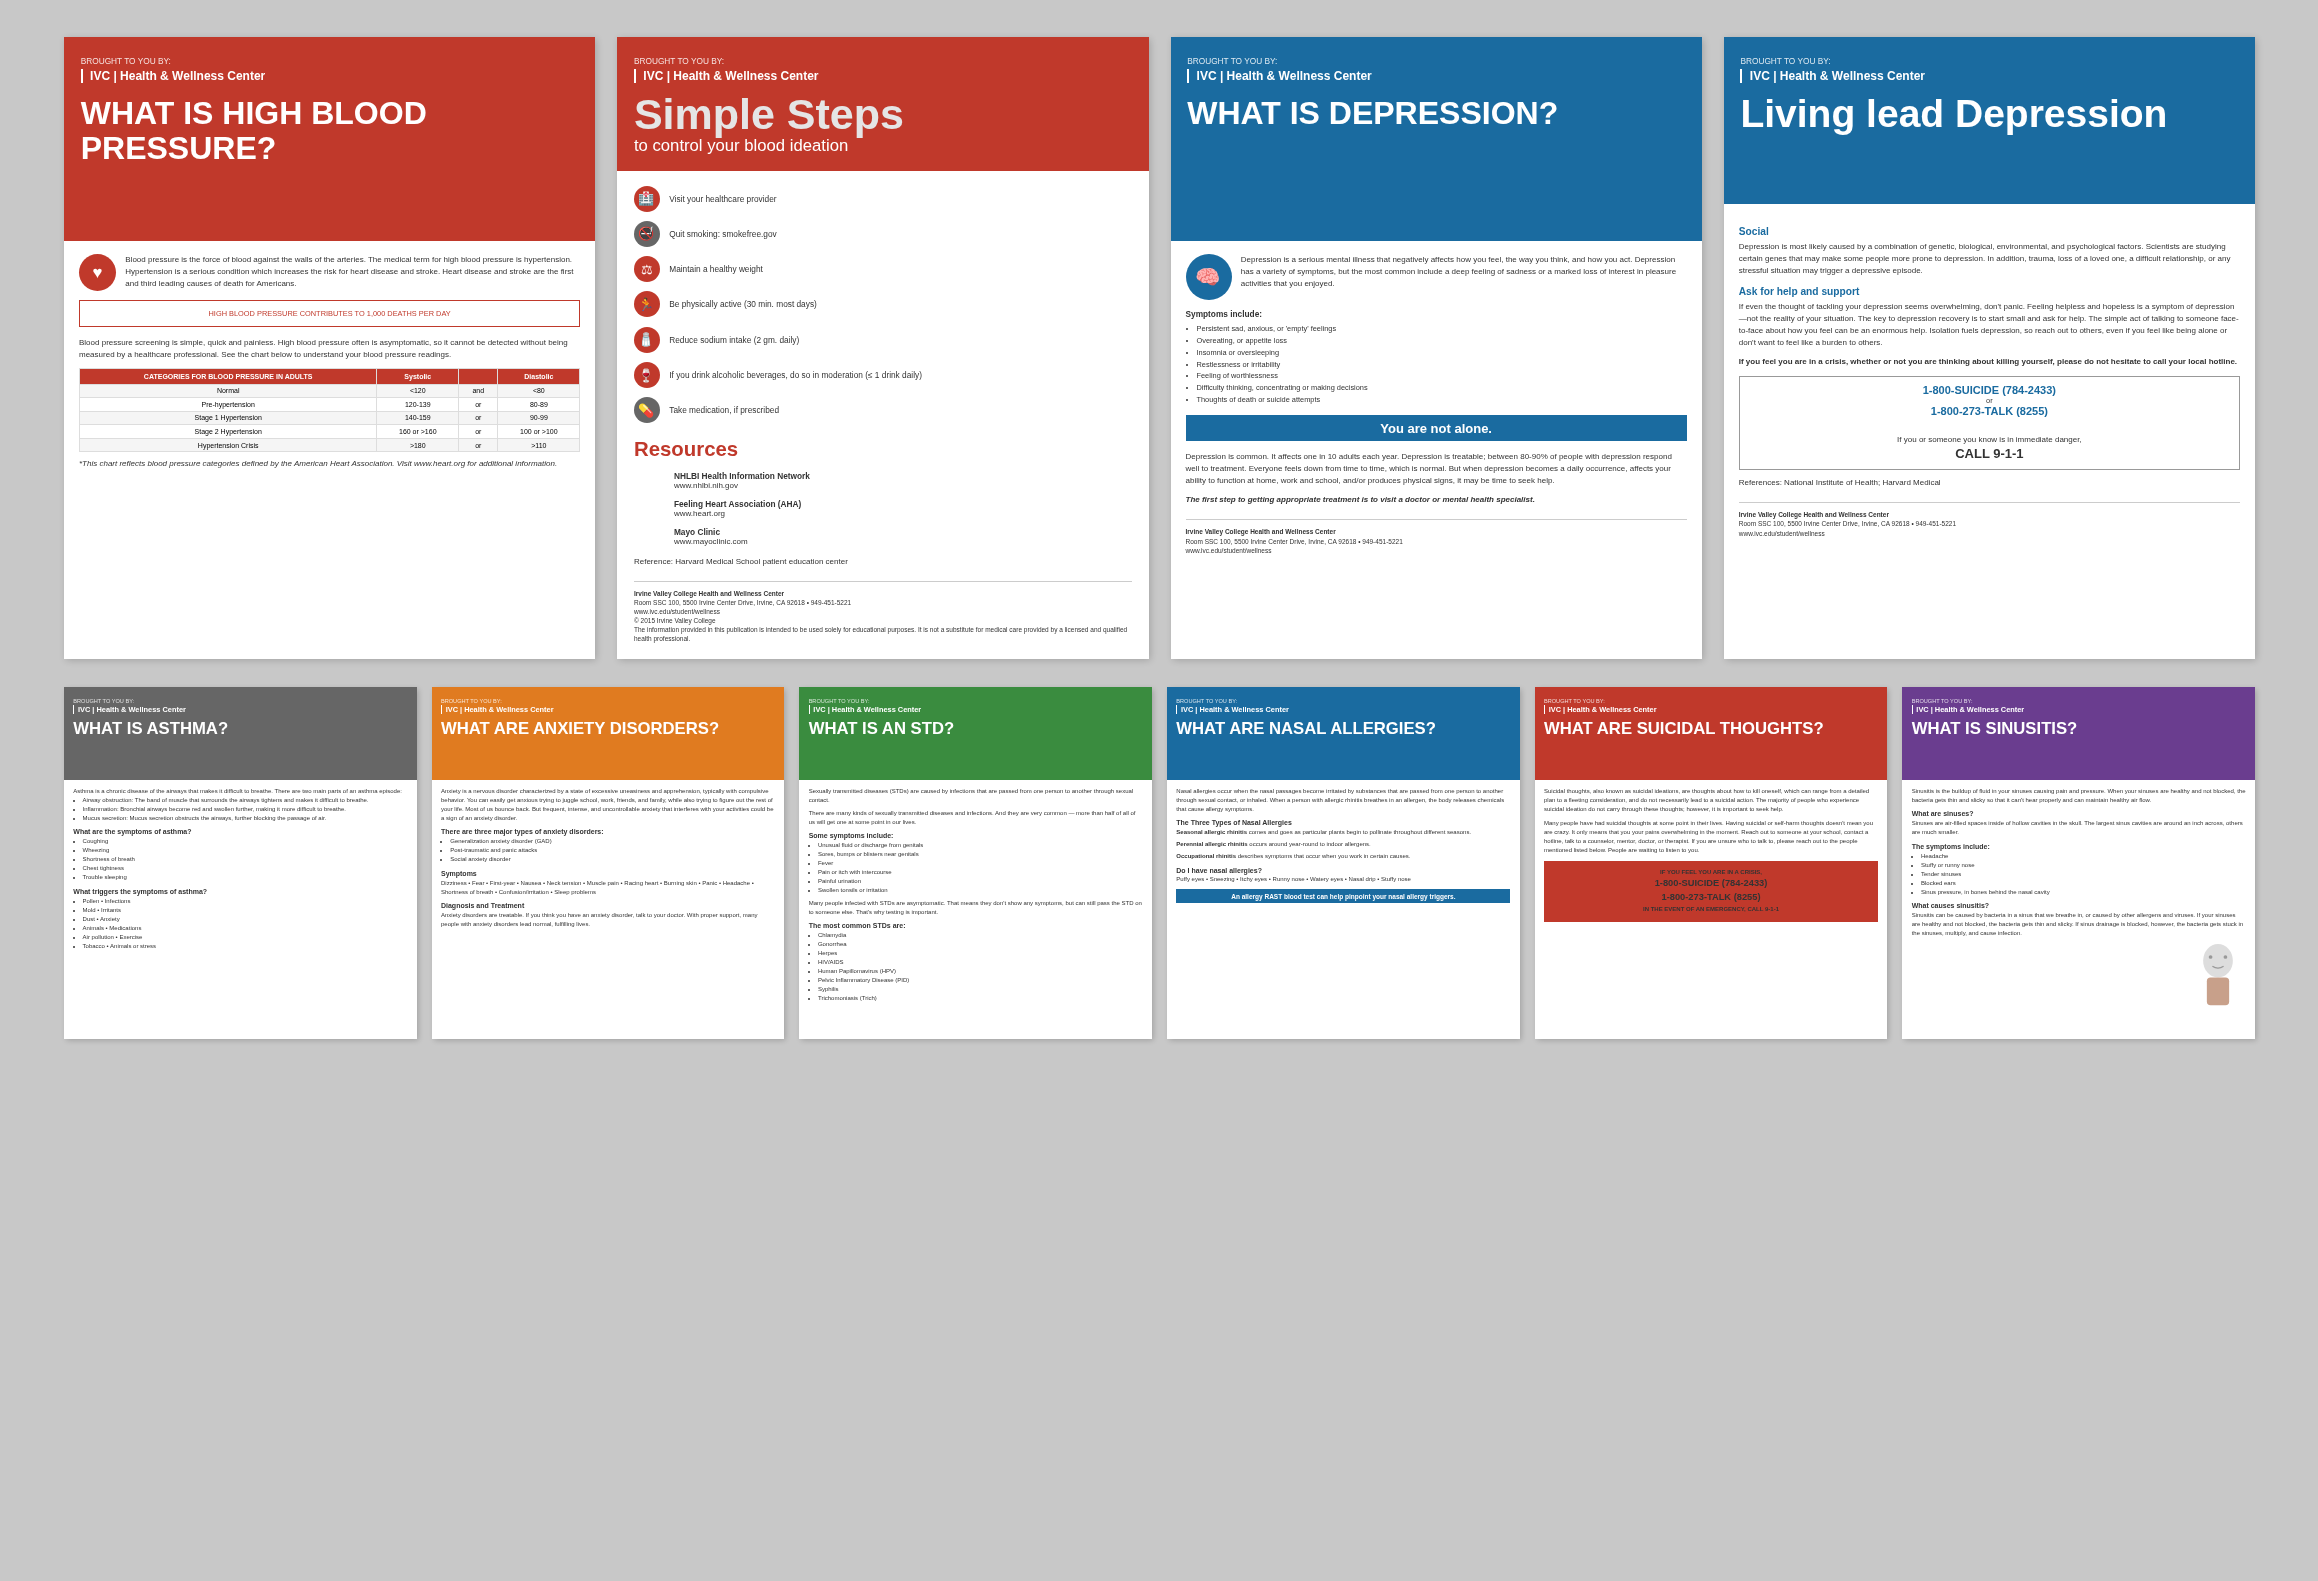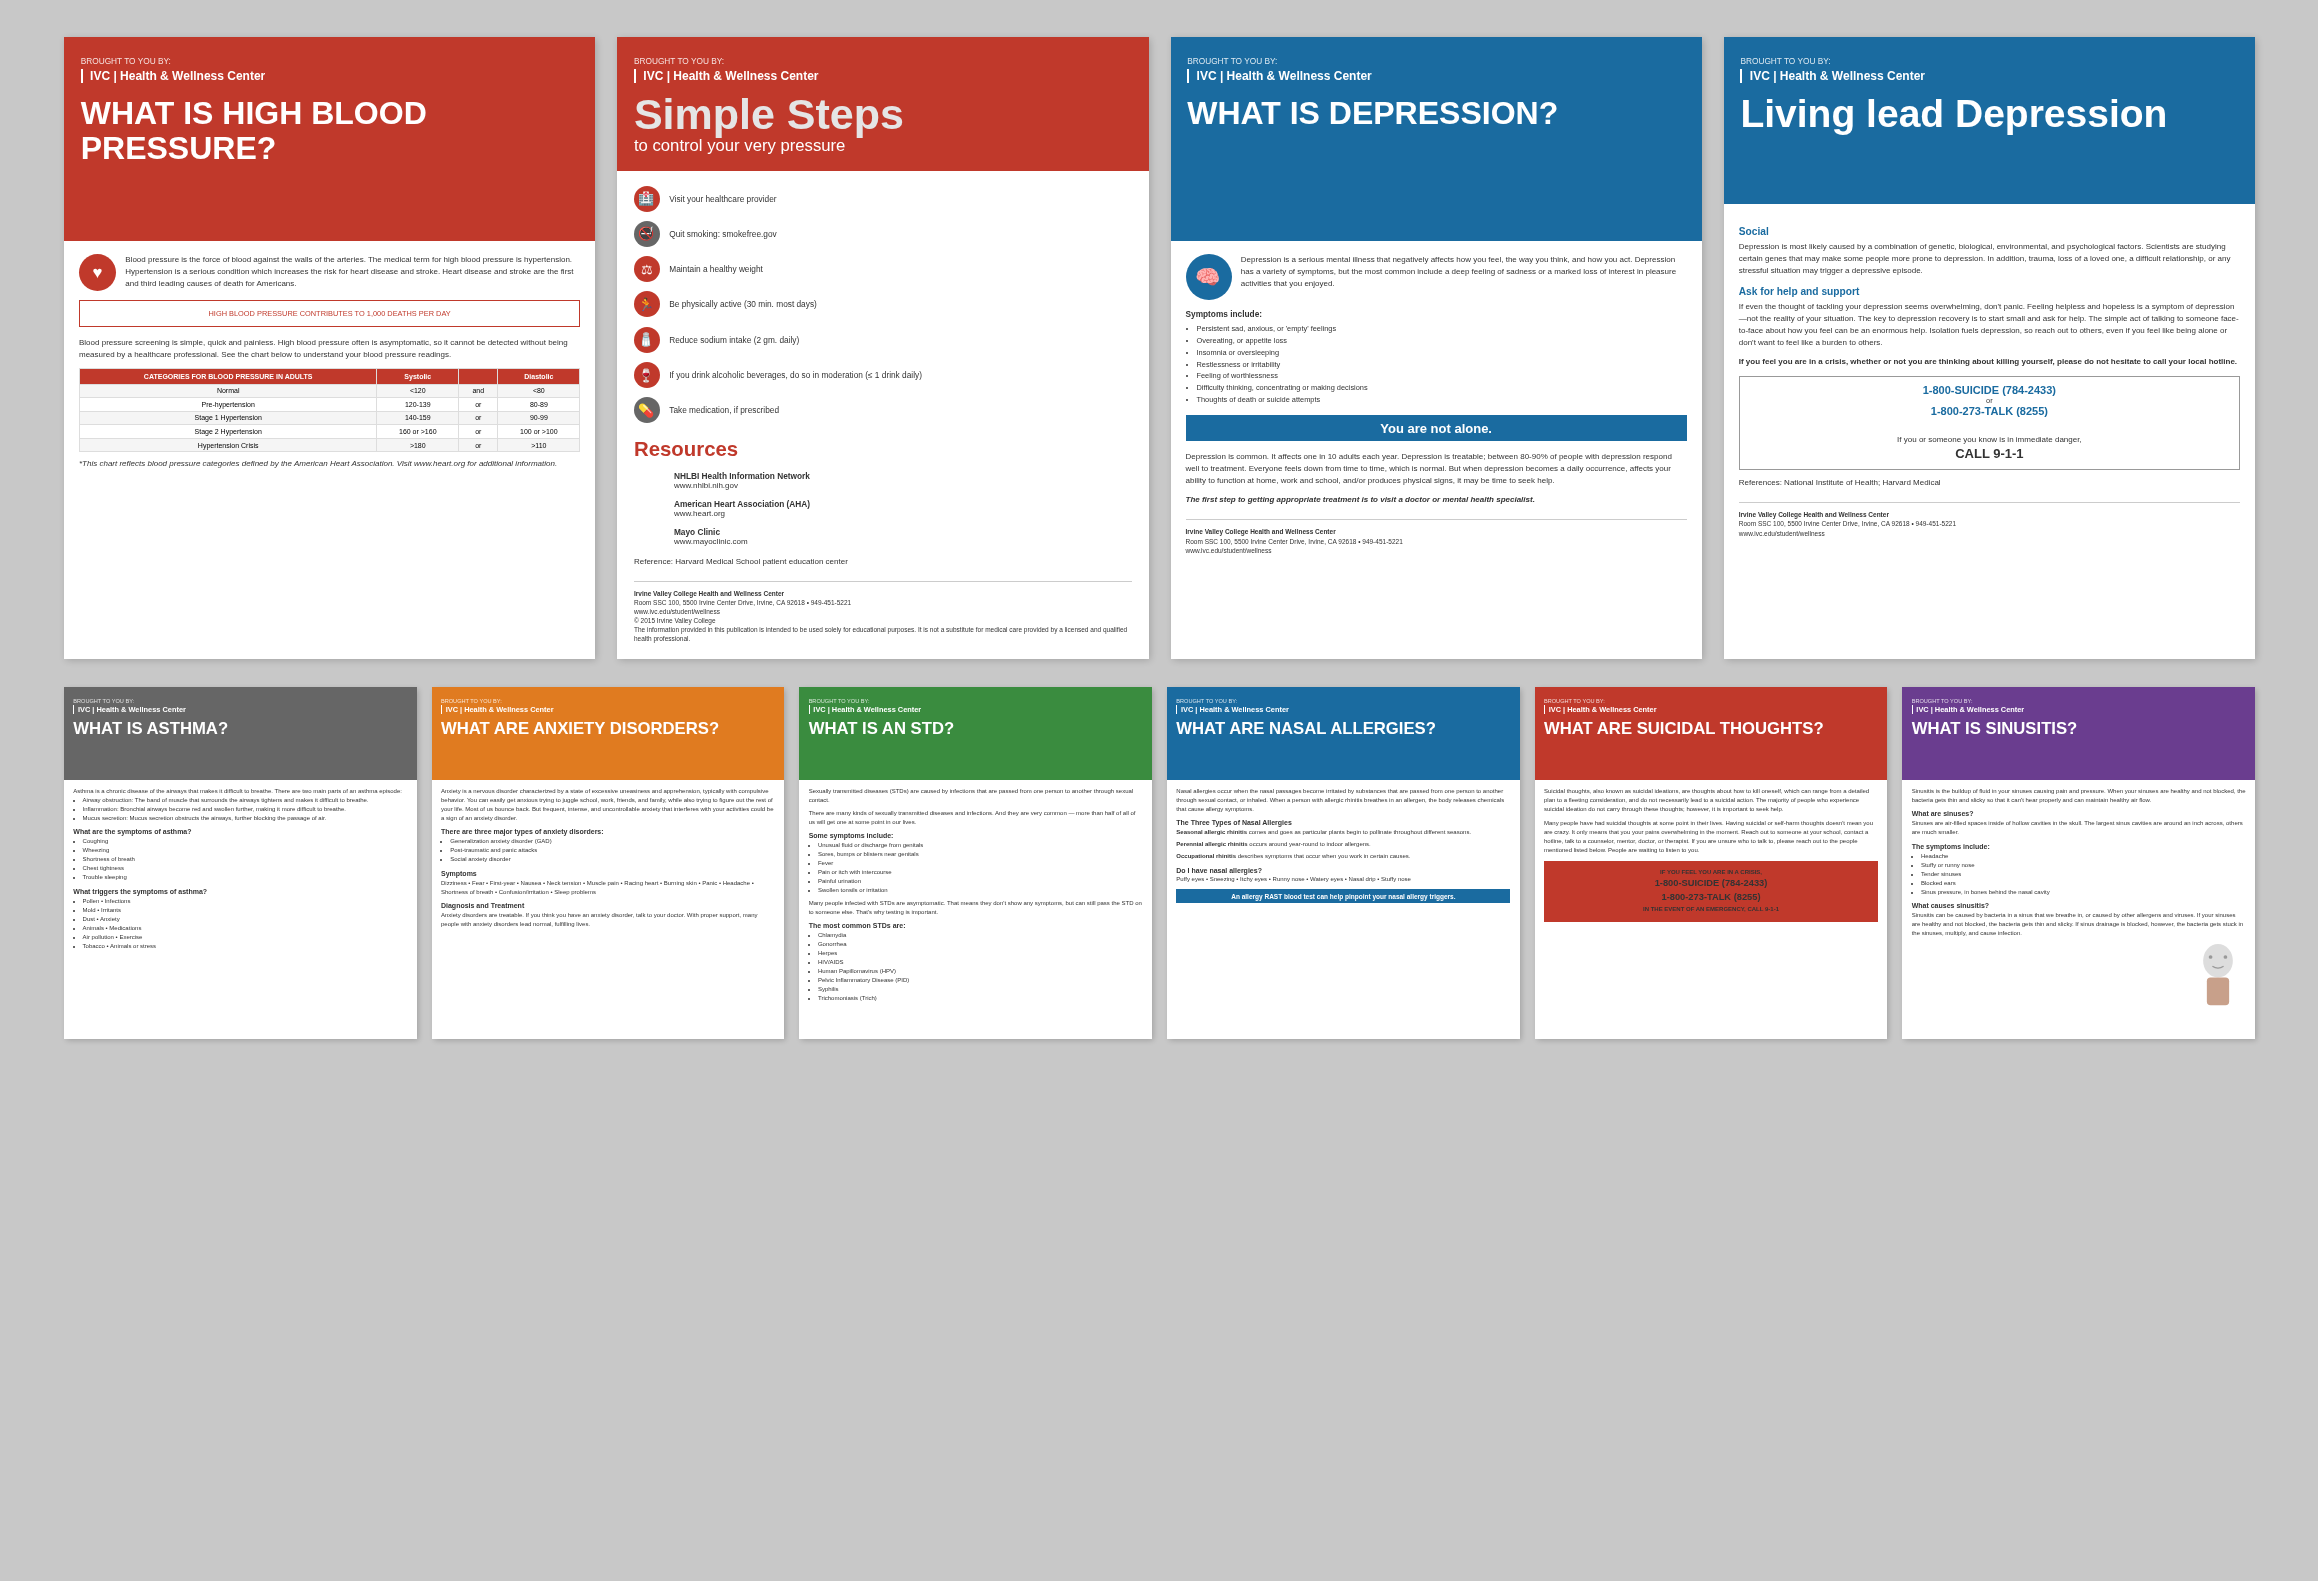--- a/index.html
+++ b/index.html
@@ -615,21 +615,21 @@
           </table>
         <p class="footnote">*This chart reflects blood pressure categories defined by the American Heart Association. Visit www.heart.org for additional information.</p>
       </div>
     </div>
 
     <div class="panel panel-steps">
       <div class="panel-header">
         <div class="brought-by">BROUGHT TO YOU BY:</div>
         <div class="logo">IVC | Health &amp; Wellness Center</div>
         <h1>Simple Steps</h1>
-        <h2>to control your very pressure</h2>
+        <h2>to control your blood ideation</h2>
       </div>
       <div class="panel-body">
         <div class="step-item">
           <div class="step-icon red">🏥</div>
           <span>Visit your healthcare provider</span>
         </div>
         <div class="step-item">
           <div class="step-icon gray">🚭</div>
           <span>Quit smoking: smokefree.gov</span>
         </div>
@@ -654,21 +654,21 @@
           <span>Take medication, if prescribed</span>
         </div>
 
         <div class="resources-section">
           <h3>Resources</h3>
           <div class="resource-item">
             <div class="resource-name">NHLBI Health Information Network</div>
             <div class="resource-url">www.nhlbi.nih.gov</div>
           </div>
           <div class="resource-item">
-            <div class="resource-name">American Heart Association (AHA)</div>
+            <div class="resource-name">Feeling Heart Association (AHA)</div>
             <div class="resource-url">www.heart.org</div>
           </div>
           <div class="resource-item">
             <div class="resource-name">Mayo Clinic</div>
             <div class="resource-url">www.mayoclinic.com</div>
           </div>
         </div>
 
         <p class="reference-text">Reference: Harvard Medical School patient education center</p>
 

